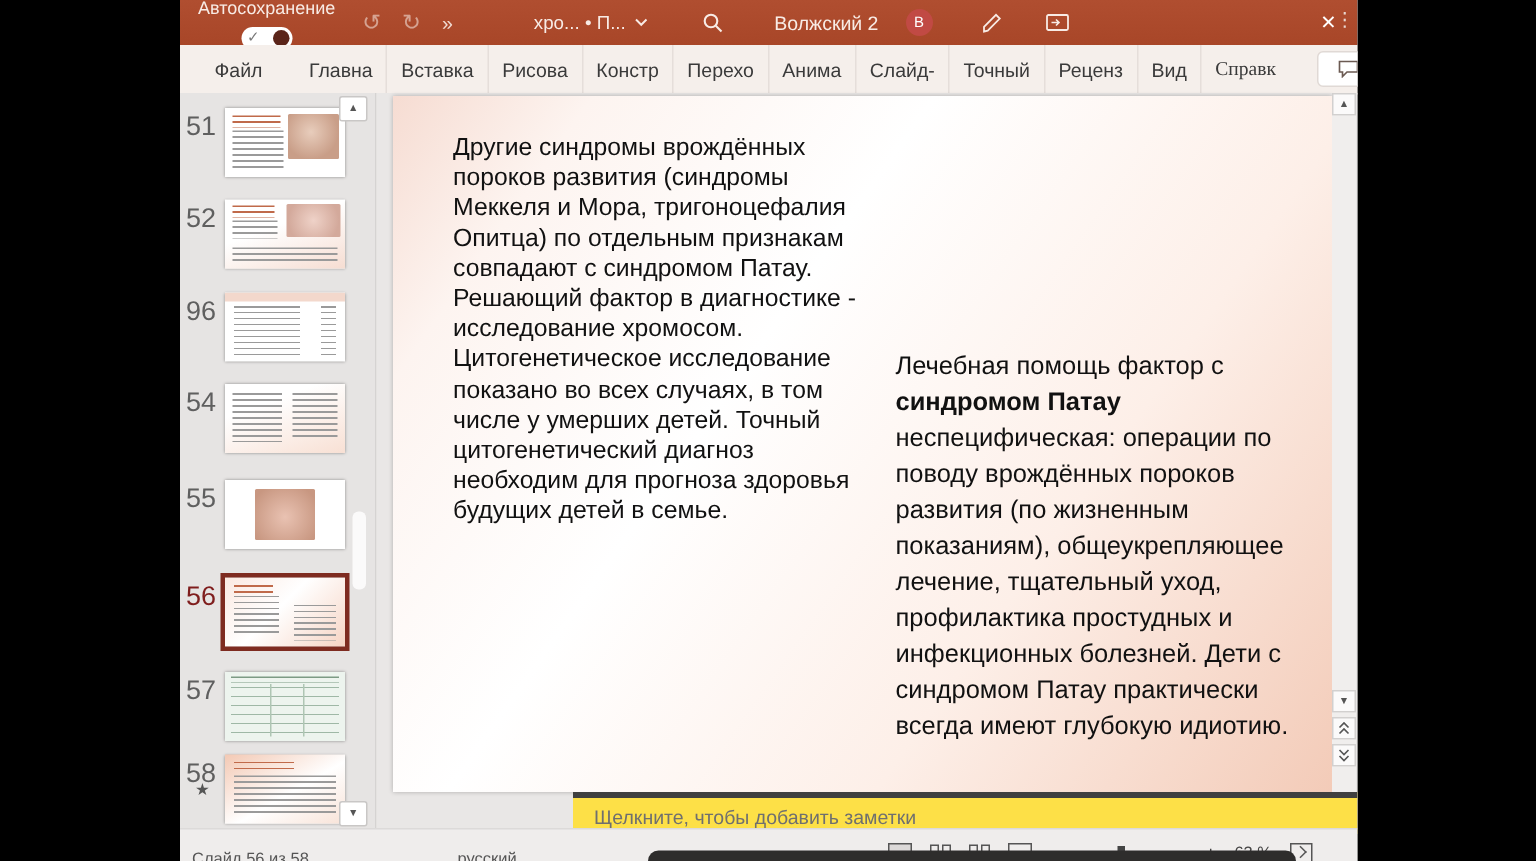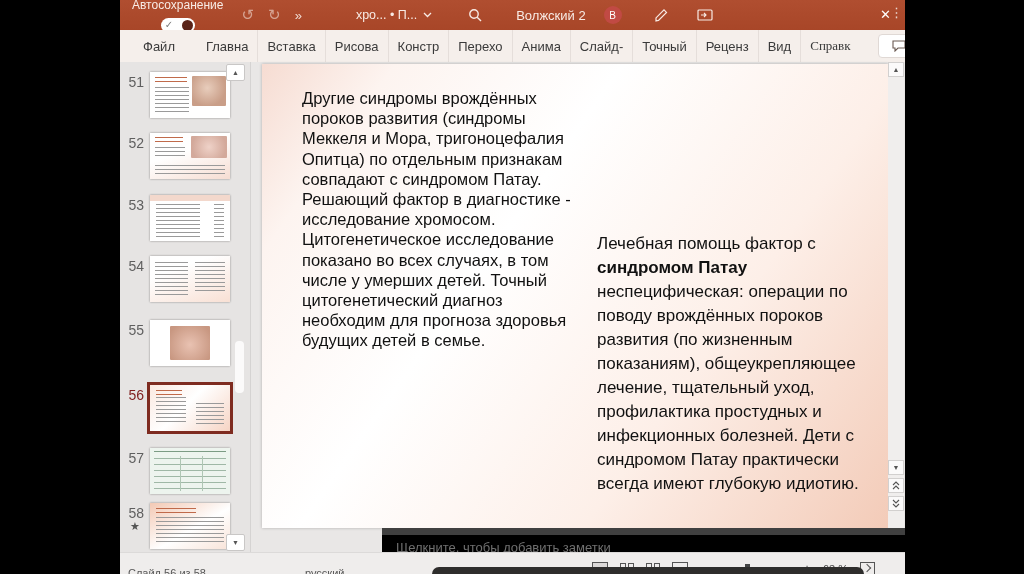--- a/index.html
+++ b/index.html
@@ -30,21 +30,21 @@
   .ribbon{position:absolute;left:0;top:30px;width:100%;height:32px;background:#F5EFEB;display:flex;align-items:center;font-size:13px;color:#3a3a3a;border-bottom:1px solid #E3DDD9;}
   .tab{padding:0 9px;height:100%;display:flex;align-items:center;cursor:pointer;border-right:1px solid #E5DEDA;white-space:nowrap;}
   .tab.first{margin-left:14px;border-right:none;padding-right:22px;}
   .ribbon-actions{display:flex;align-items:center;gap:14px;margin-left:18px;}
   .rb-btn{background:#fff;border:1px solid #E0D9D5;border-radius:4px;height:22px;display:flex;align-items:center;justify-content:center;cursor:pointer;}
   .rb-comment{width:40px;}
 
   
   .main{position:absolute;left:0;top:62px;width:100%;height:490px;}
   .thumb-panel{position:absolute;left:0;top:0;width:130px;height:100%;background:#E6E4E3;border-right:1px solid #D5D3D2;}
-  .thumb-num{position:absolute;left:0;width:24px;text-align:right;font-size:14px;color:#5f5f5f;}
+  .thumb-num{position:absolute;left:0;width:24px;text-align:right;font-size:18px;color:#5f5f5f;}
   .thumb-num.sel{color:#7f1d1d;}
   .thumb-star{position:absolute;left:10px;font-size:11px;color:#555;}
   .th{position:absolute;left:30px;width:80px;height:46px;background:#fff;box-shadow:0 0 2px rgba(0,0,0,.4);cursor:pointer;overflow:hidden;}
   .th.sel{outline:3px solid #7E2B20;outline-offset:0;}
   .tl{position:absolute;background:repeating-linear-gradient(to bottom,#9a9a9a 0 1px,transparent 1px 4px);}
   .tl.orange{background:repeating-linear-gradient(to bottom,#C06A4A 0 1px,transparent 1px 4px);}
   .tph{position:absolute;border-radius:1px;}
   .v52bg{background:linear-gradient(160deg,#fff 40%,#F6DDD2 100%);}
   .v54bg{background:linear-gradient(160deg,#fff 30%,#F8E0D4 100%);}
   .v57bg{background:#EDF4EE;}
@@ -53,21 +53,21 @@
   .tscroll-btn{position:absolute;width:17px;height:15px;background:#fff;border:1px solid #C9C7C6;border-radius:2px;color:#555;font-size:7px;display:flex;align-items:center;justify-content:center;cursor:pointer;}
   .tscroll-thumb{position:absolute;width:9px;background:#FBFAFA;border-radius:4px;cursor:grab;}
 
   .editor{position:absolute;left:131px;top:0;right:0;height:100%;background:#E9E7E6;}
   .slide-canvas{position:absolute;left:11px;top:2px;width:626px;height:464px;background:linear-gradient(125deg,#F6DCD2 0%,#FDF4F0 14%,#fff 38%,#FDEFE8 68%,#F3CBB8 100%);box-shadow:0 0 3px rgba(0,0,0,.25);}
   .txt-left{position:absolute;left:40px;top:24px;width:280px;font-size:16.5px;line-height:20.2px;color:#111;cursor:text;}
   .txt-right{position:absolute;left:335px;top:168px;width:274px;font-size:17px;line-height:24px;color:#111;cursor:text;}
 
   .v-scroll{position:absolute;right:1px;top:0;width:16px;height:466px;background:#F0EEED;}
   .vs-btn{position:absolute;left:0;width:16px;height:15px;background:#FBFAFA;border:1px solid #D2D0CF;color:#555;font-size:7px;display:flex;align-items:center;justify-content:center;cursor:pointer;box-sizing:border-box;}
-  .notes-area{position:absolute;left:131px;top:466px;right:0;height:24px;background:#000000;border-top:7px solid #404040;display:flex;align-items:center;}
+  .notes-area{position:absolute;left:131px;top:466px;right:0;height:24px;background:#fde047;border-top:4px solid #404040;display:flex;align-items:center;}
   .notes-area span{margin-left:14px;font-size:13px;color:#6f6f6f;}
   .status-bar{position:absolute;left:0;top:552px;width:100%;height:22px;background:#EFEDEC;border-top:1px solid #DCDAD9;font-size:11px;color:#555;}
   .sb-left{position:absolute;left:8px;top:14px;}
   .sb-lang{position:absolute;left:185px;top:14px;}
   .sb-right{position:absolute;right:30px;top:8px;display:flex;align-items:center;gap:12px;}
   .vi{width:14px;height:11px;border:1px solid #555;position:relative;cursor:pointer;}
   .vi.pair{border:none;display:flex;gap:2px;}
   .vi.pair i{width:6px;height:11px;border:1px solid #555;display:block;}
   .zoom-minus,.zoom-plus{font-size:13px;color:#444;cursor:pointer;}
   .zoom-track{width:72px;height:2px;background:#8a8a8a;position:relative;cursor:pointer;}
@@ -161,21 +161,21 @@
         </div>
 
         <div class="thumb-num" style="top:73px;">52</div>
         <div class="th v52bg" style="top:71px;">
           <div class="tl orange" style="left:5px;top:4px;width:28px;height:8px;"></div>
           <div class="tl" style="left:5px;top:14px;width:30px;height:12px;"></div>
           <div class="tph" style="right:3px;top:3px;width:36px;height:22px;background:radial-gradient(circle at 50% 50%,#EFD2C8 0%,#D3A99B 80%);"></div>
           <div class="tl" style="left:5px;top:32px;width:70px;height:9px;"></div>
         </div>
 
-        <div class="thumb-num" style="top:135px;">53</div>
+        <div class="thumb-num" style="top:135px;">96</div>
         <div class="th" style="top:133px;">
           <div style="position:absolute;left:0;top:0;width:100%;height:6px;background:#F3D8CC;"></div>
           <div class="tl" style="left:6px;top:9px;width:44px;height:34px;"></div>
           <div class="tl" style="right:6px;top:9px;width:10px;height:34px;"></div>
         </div>
 
         <div class="thumb-num" style="top:196px;">54</div>
         <div class="th v54bg" style="top:194px;">
           <div class="tl" style="left:5px;top:6px;width:33px;height:34px;"></div>
           <div class="tl" style="right:5px;top:6px;width:30px;height:30px;"></div>

